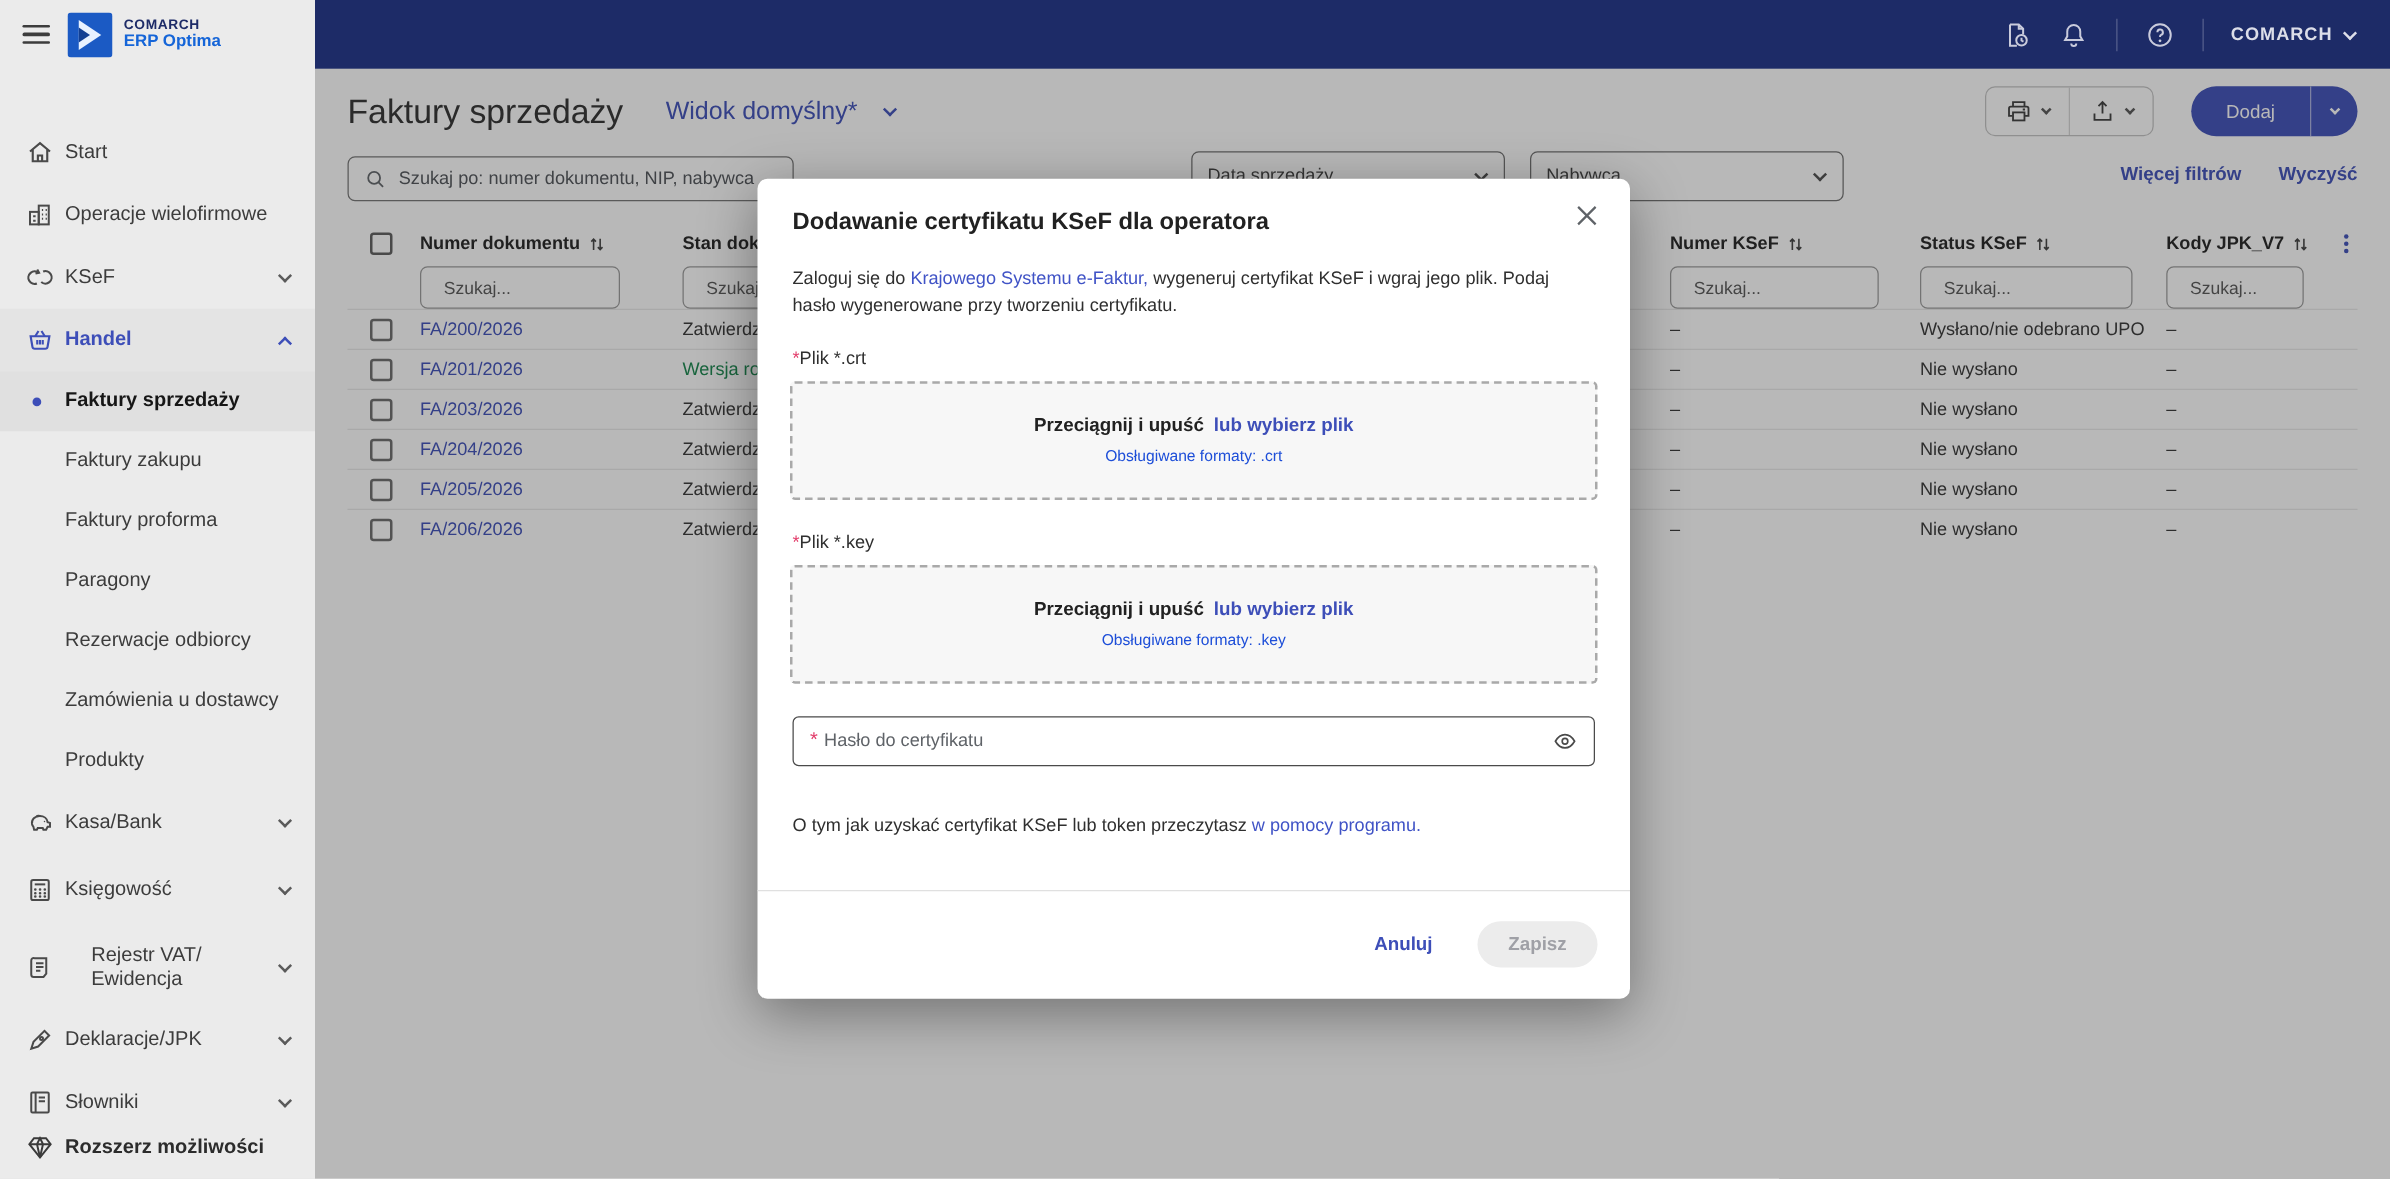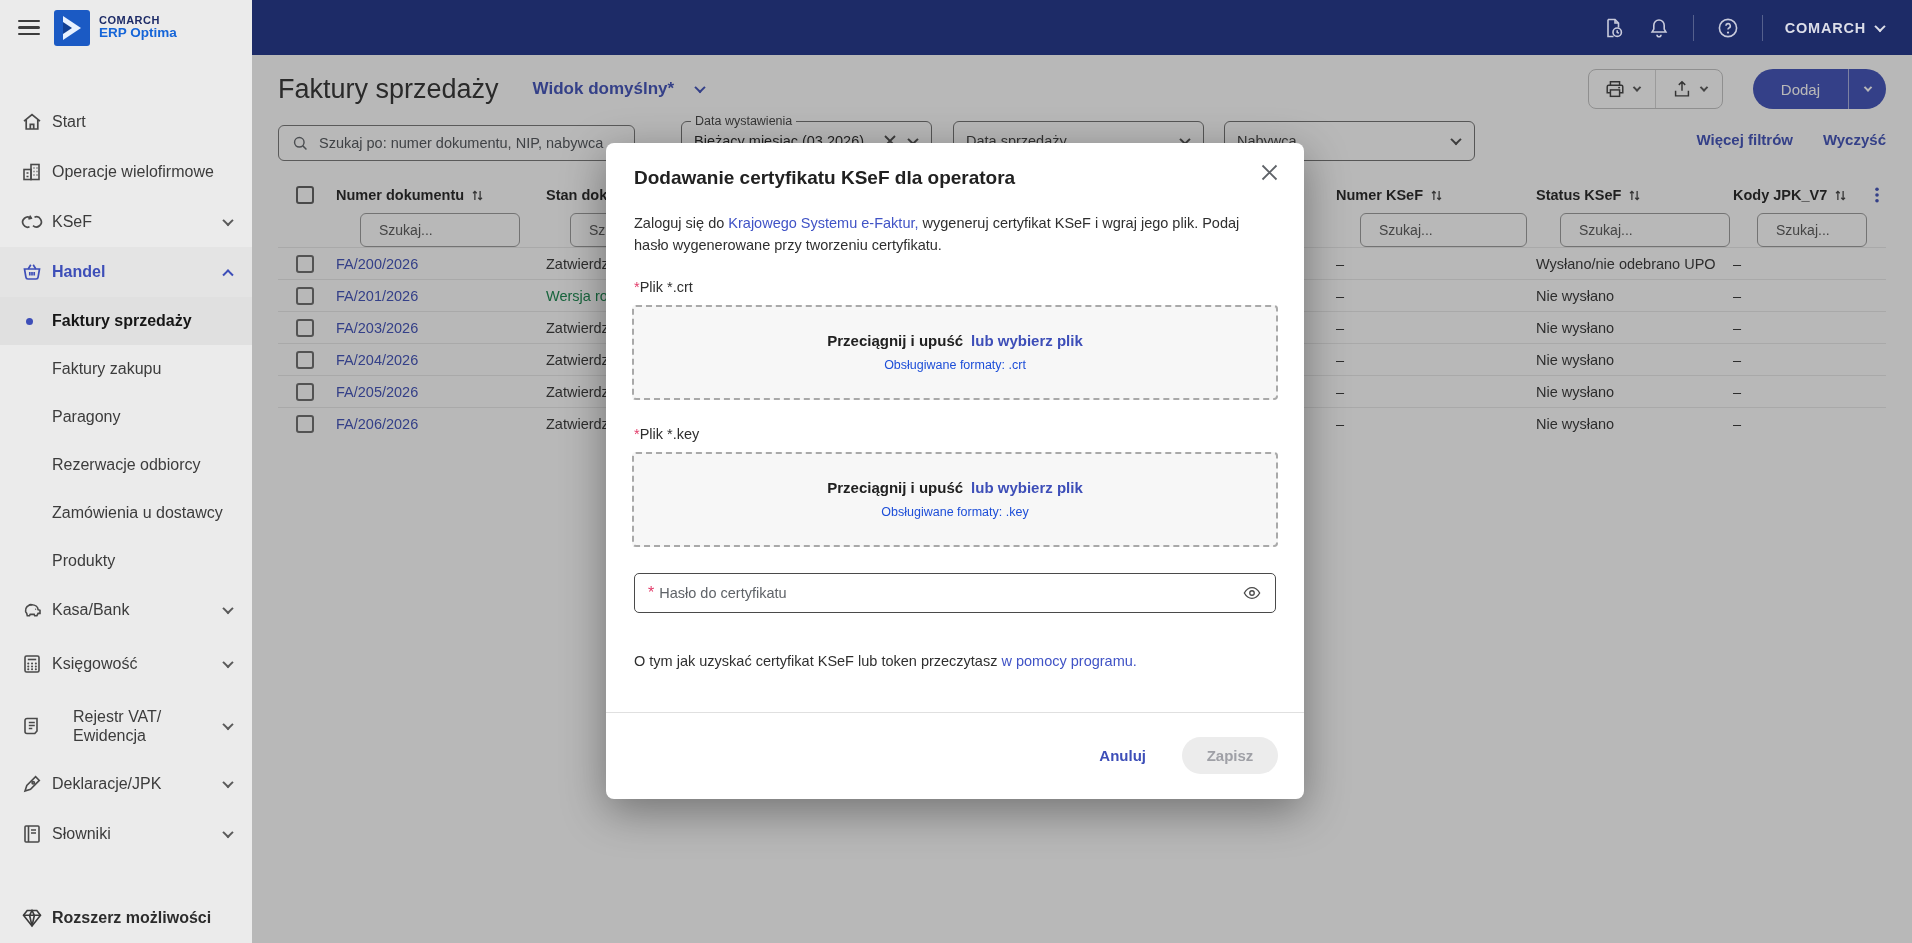--- a/index.html
+++ b/index.html
@@ -40,21 +40,21 @@
   .item.section-active { background:#e4e4e4; color:#3d4eb8; font-weight:700; }
   .item.section-active .ic, .item.section-active .chv { color:#3d4eb8; }
   .bottom-item { position:absolute; left:0; right:0; bottom:0; height:50px; background:#ebebeb; display:flex; align-items:center;
                  padding-left:20px; font-size:16px; color:#2c2c2c; font-weight:700; cursor:pointer; z-index:2; }
   .bottom-item .ic { width:24px; height:24px; margin-right:8px; color:#3a3a3a; }
 
   
   .main { position:absolute; left:252px; top:55px; right:0; bottom:0; background:#fff; }
   .page-head { position:absolute; left:26px; right:26px; top:12px; height:44px; display:flex; align-items:center; }
   .page-title { font-size:27px; color:#2e2e2e; font-weight:500; }
-  .view-sel { margin-left:34px; display:flex; align-items:center; gap:22px; color:#3d4eb8; font-size:17px; font-weight:700; cursor:pointer; }
+  .view-sel { margin-left:34px; display:flex; align-items:center; gap:22px; color:#3d4eb8; font-size:20px; font-weight:400; cursor:pointer; }
   .head-actions { margin-left:auto; display:flex; align-items:center; gap:30px; }
   .icon-group { height:40px; border:1px solid #c3c3c3; border-radius:8px; background:#fff; display:flex; align-items:stretch; }
   .icon-group .seg { width:66px; display:flex; align-items:center; justify-content:center; gap:8px; cursor:pointer; color:#3c3c3c; }
   .icon-group .seg .chv { width:6px; height:6px; color:#555; }
   .icon-group .gdiv { width:1px; background:#d5d5d5; }
   .add-btn { height:40px; border-radius:20px; background:#3d4eb8; color:#fff; display:flex; align-items:center; overflow:hidden; cursor:pointer; }
   .add-main { padding:0 28px; font-size:15px; font-weight:500; }
   .add-split { width:38px; align-self:stretch; display:flex; align-items:center; justify-content:center; border-left:1px solid rgba(255,255,255,.55); }
   .add-split .chv { width:6px; height:6px; }
 
@@ -76,21 +76,21 @@
   
   .table { position:absolute; left:26px; right:26px; top:128px; }
   .trow { display:flex; align-items:center; }
   .c0 { width:58px; flex:none; } .c1 { width:210px; flex:none; } .c2 { width:790px; flex:none; }
   .c3 { width:200px; flex:none; } .c4 { width:197px; flex:none; } .c5 { width:123px; flex:none; } .c6 { width:30px; flex:none; display:flex; justify-content:flex-end; }
   .hrow { height:24px; }
   .hcell { display:flex; align-items:center; gap:6px; font-size:14.5px; font-weight:700; color:#1f1f1f; white-space:nowrap; }
   .sort { width:15px; height:15px; color:#3f3f3f; flex:none; cursor:pointer; }
   .dots { width:18px; height:18px; color:#3d4eb8; cursor:pointer; }
   .frow { height:34px; margin-top:6px; }
-  .fin { height:34px; border:1px solid #9a9a9a; border-radius:6px; background:#fff; font-size:14px; color:#555; padding:0 10px 0 18px; font-family:inherit; outline:none;margin-left:24px; }
+  .fin { height:34px; border:1px solid #9a9a9a; border-radius:6px; background:#fff; font-size:14px; color:#555; padding:0 10px 0 18px; font-family:inherit; outline:none; }
   .fin::placeholder { color:#555; opacity:1; }
   .w160{width:160px;} .w150{width:150px;} .w167{width:167px;} .w170{width:170px;} .w110{width:110px;}
   .drow { height:32px; border-top:1px solid #e9e9e9; font-size:14.5px; color:#333; }
   .drow:first-of-type { margin-top:0;align-items:center; }
   .rows { margin-top:0; }
   .rows .drow:last-child { border-bottom:0; }
   .doclink { color:#3d4eb8; cursor:pointer; }
   .state.green { color:#15854b; }
   .cbx { width:18px; height:18px; border:2px solid #6a6a6a; border-radius:3px; margin-left:18px; cursor:pointer; background:#fff; }
 
@@ -182,20 +182,23 @@
       <span class="lbl">Handel</span>
       <span class="chv up"></span>
     </div>
     <div class="item child active">
       <span class="lbl">Faktury sprzedaży</span>
     </div>
     <div class="item child">
       <span class="lbl">Faktury zakupu</span>
     </div>
     <div class="item child">
+      <span class="lbl">Faktury proforma</span>
+    </div>
+    <div class="item child">
       <span class="lbl">Paragony</span>
     </div>
     <div class="item child">
       <span class="lbl">Rezerwacje odbiorcy</span>
     </div>
     <div class="item child">
       <span class="lbl">Zamówienia u dostawcy</span>
     </div>
     <div class="item child">
       <span class="lbl">Produkty</span>
@@ -313,28 +316,20 @@
   </div>
 
   <div class="filters">
     <div class="search-box">
       <svg class="ic" viewBox="0 0 24 24" fill="none" stroke="currentColor" stroke-width="1.8">
           <circle cx="10.5" cy="10.5" r="6"></circle>
           <path d="m15 15 4.5 4.5"></path>
         </svg>
       <input type="text" readonly="" placeholder="Szukaj po: numer dokumentu, NIP, nabywca" style="">
     </div>
-    <div class="fset f1">
-      <span class="legend">Data wystawienia</span>
-      <span class="val">Bieżący miesiąc (03.2026)</span>
-      <svg class="xic" viewBox="0 0 14 14" fill="none" stroke="currentColor" stroke-width="1.8">
-          <path d="M2 2l10 10M12 2 2 12"></path>
-        </svg>
-      <span class="chv"></span>
-    </div>
     <div class="fset f2">
       <span class="ph">Data sprzedaży</span>
       <span class="chv"></span>
     </div>
     <div class="fset f3">
       <span class="ph">Nabywca</span>
       <span class="chv"></span>
     </div>
     <span class="flink more">Więcej filtrów</span>
     <span class="flink clear">Wyczyść</span>

